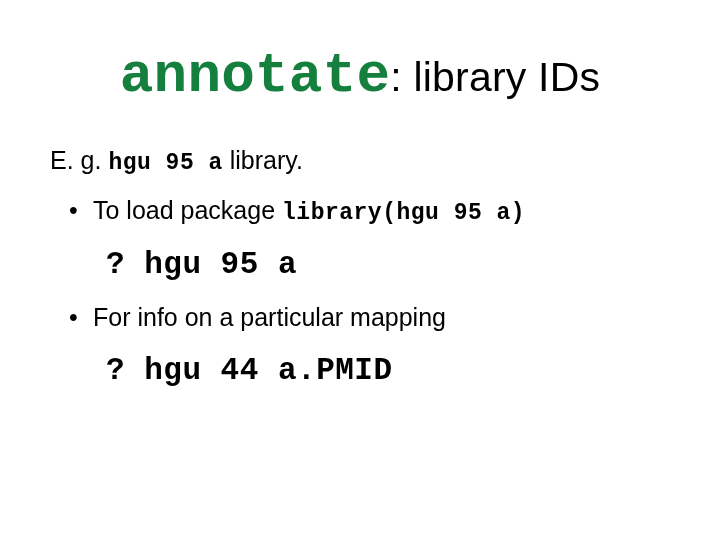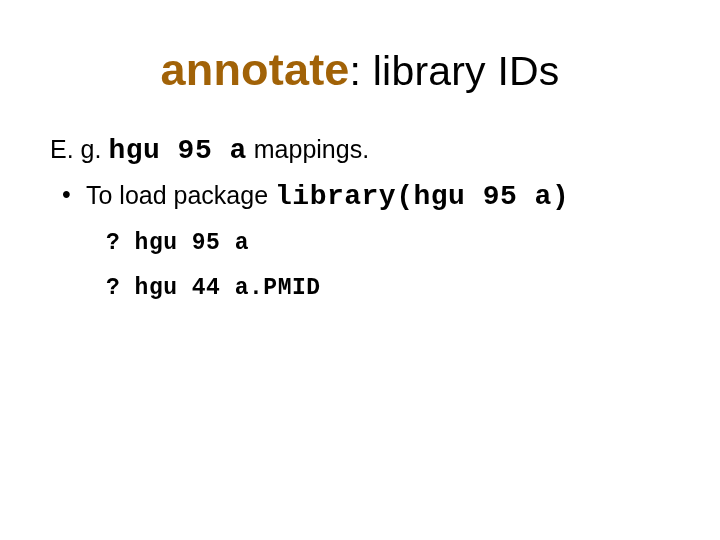--- a/index.html
+++ b/index.html
@@ -18,41 +18,41 @@
     padding: 44px 50px 30px 50px;
   }
   .title {
     text-align: center;
     font-size: 41px;
     font-weight: 400;
     margin: 0 0 36px 0;
     letter-spacing: 0.2px;
   }
   .title .code {
-    font-family: Liberation Sans, sans-serif;
+    font-family: Liberation Mono, monospace;
     font-weight: bold;
-    color: #a16207;
-    font-size: 45px;
+    color: #15803d;
+    font-size: 56px;
   }
   .body {
     font-size: 25px;
     line-height: 1.35;
   }
   .intro {
     margin: 0 0 6px 0;
   }
   .intro .code, .bullet .code, .sub .code {
     font-family: "Courier New", Courier, monospace;
     font-weight: bold;
-    font-size: 28px;
+    font-size: 23px;
     letter-spacing: 0.5px;
   }
   ul.bullets {
     list-style: none;
-    margin: 8px;
+    margin: 15px;
     padding: 0;
   }
   ul.bullets > li.bullet {
     position: relative;
     padding-left: 28px;
     margin: 4px 0 6px 0;
   }
   ul.bullets > li.bullet::before {
     content: "•";
     position: absolute;
@@ -62,52 +62,57 @@
     line-height: 1.35;
   }
   .subs {
     margin: 6px 0 10px 0;
     padding-left: 56px;
   }
   .sub {
     margin: 4px 0 6px 0;
   }
   .sub .code {
-    font-size: 23px;
+    font-size: 31px;
   }
 </style>
 </head>
 <body>
 
 <div class="slide">
 
   <h1 class="title">
     <span class="code">annotate</span><span>: library IDs</span>
   </h1>
 
   <div class="body">
 
     <p class="intro">
-      <span>E. g. </span><span class="code">hgu 95 a</span><span> mappings.</span>
+      <span>E. g. </span><span class="code">hgu 95 a</span><span> library.</span>
     </p>
 
     <ul class="bullets">
 
       <li class="bullet">
         <span>To load package </span><span class="code">library(hgu 95 a)</span><span></span>
       </li>
 
     </ul>
 
     <div class="subs">
       <div class="sub">
         <span class="code">? hgu 95 a</span>
       </div>
     </div>
 
+    <ul class="bullets">
+      <li class="bullet">
+        <span>For info on a particular mapping</span>
+      </li>
+    </ul>
 
     <div class="subs">
       <div class="sub">
         <span class="code">? hgu 44 a.PMID</span>
       </div>
     </div>
 
   </div>
 </div>
 

